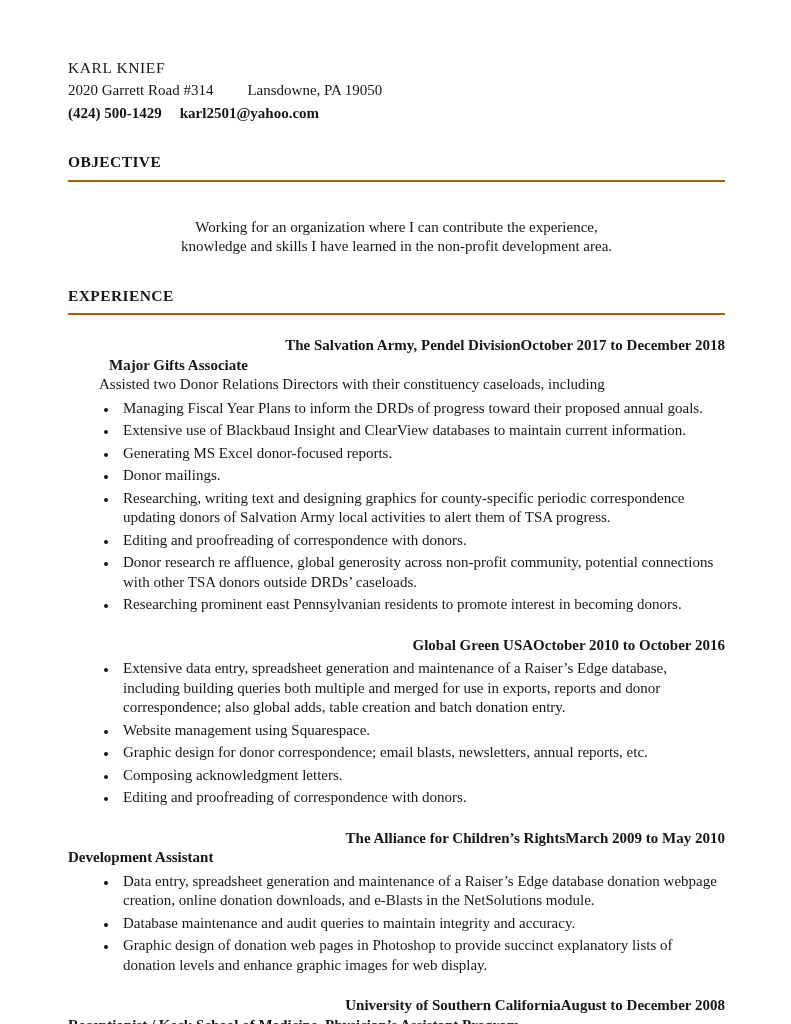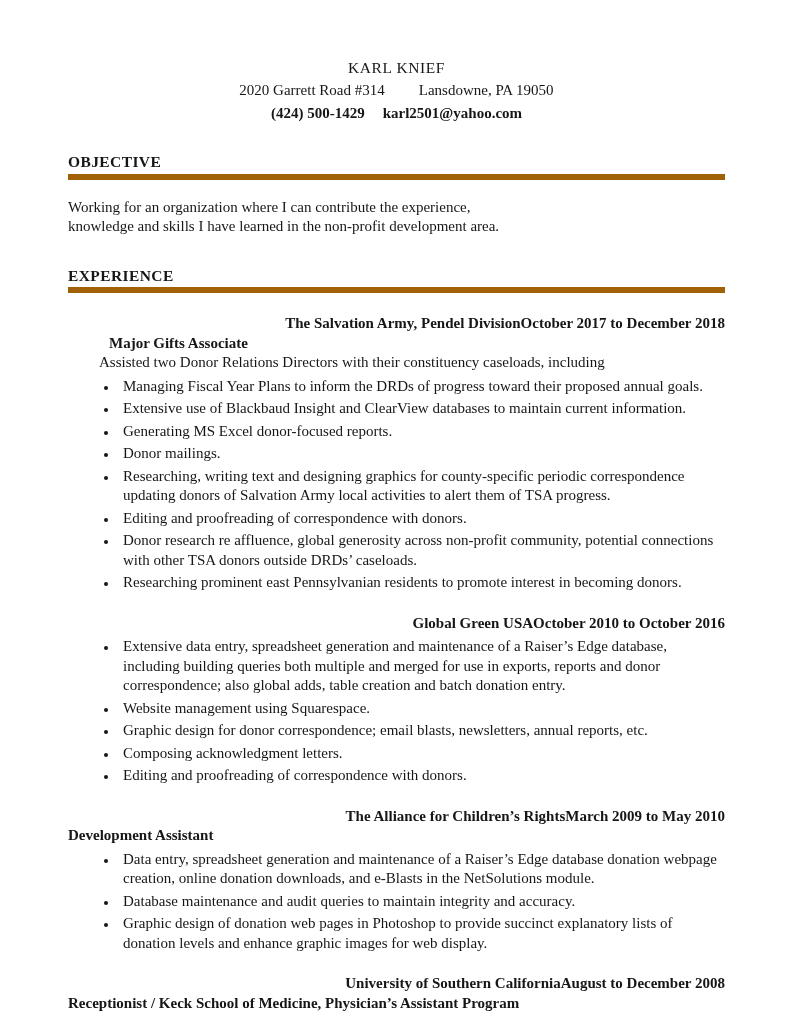--- a/index.html
+++ b/index.html
@@ -15,52 +15,51 @@
     background: #ffffff;
     font-family: "Liberation Serif", "DejaVu Serif", serif;
     color: #161616;
     font-size: 15px;
     line-height: 1.3;
     overflow: hidden;
   }
 
   
   .doc-header {
-    text-align: center;
   }
   .doc-name {
     font-size: 15.5px;
     letter-spacing: 0.6px;
   }
   .addr-line {
     margin-top: 3px;
   }
   .contact-line {
     margin-top: 3px;
     font-weight: bold;
   }
   .gap-wide { display: inline-block; width: 34px; }
   .gap-med  { display: inline-block; width: 18px; }
 
   
   .section { margin-top: 29px; }
   .section-heading-row {
-    border-bottom: 6px solid #a16207;
-    padding-bottom: 1px;
+    border-bottom: 2px solid #a16207;
+    padding-bottom: 7px;
   }
   .section-heading {
     font-weight: bold;
     font-size: 15.5px;
     letter-spacing: 0.4px;
   }
 
   
   .objective-text {
-    margin-top: 18px;
-    text-align: left;
+    margin-top: 36px;
+    text-align: center;
   }
 
   
   .job { margin-top: 21px; }
   .job:first-of-type { margin-top: 24px; }
   .job-header {
     display: flex;
     justify-content: flex-end;
     font-weight: bold;
   }

